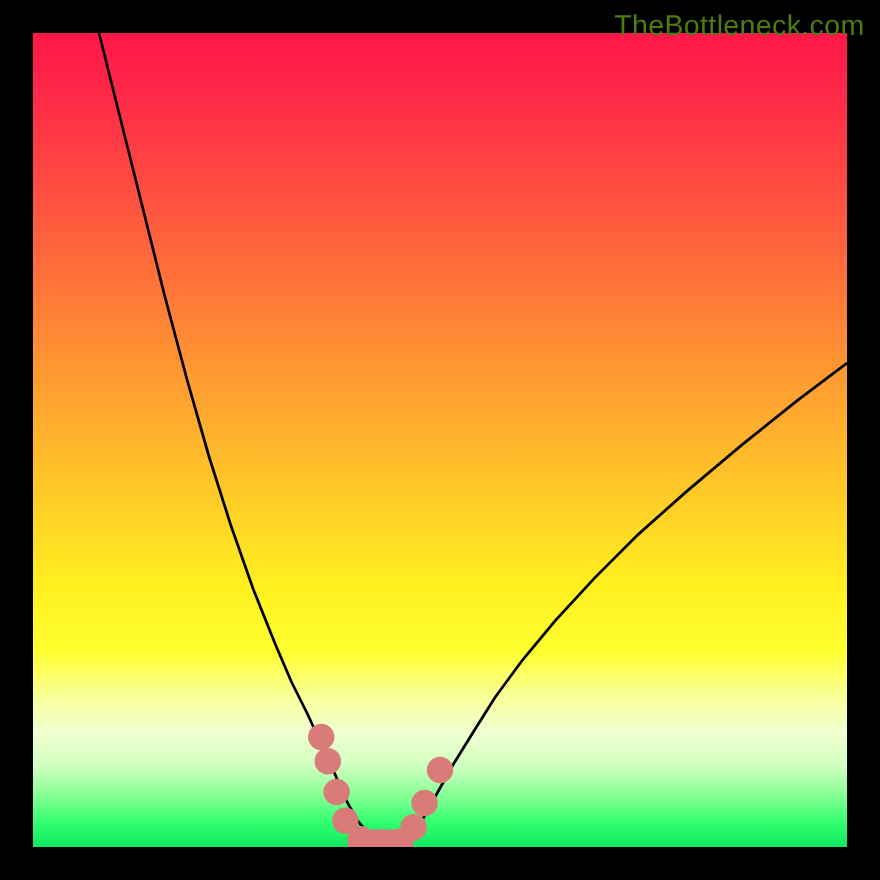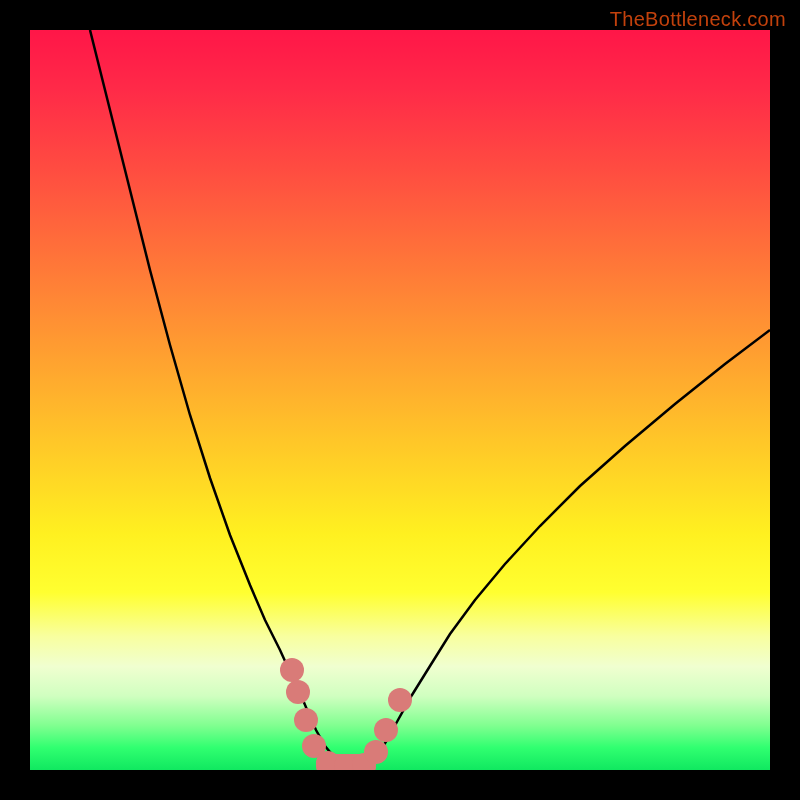--- a/index.html
+++ b/index.html
@@ -32,22 +32,22 @@
       #d0ffc0 90%,
       #80ff90 94%,
       #30ff70 97%,
       #10e860 100%
     );
   }
   .watermark {
     position: absolute;
     top: 8px;
     right: 14px;
-    color: #c2410c;
-    font-size: 20px;
+    color: #4d7c0f;
+    font-size: 26px;
     font-weight: 500;
     font-family: Arial, sans-serif;
     letter-spacing: 0.3px;
   }
   svg.curves {
     position: absolute;
     left: 0;
     top: 0;
     width: 740px;
     height: 740px;

